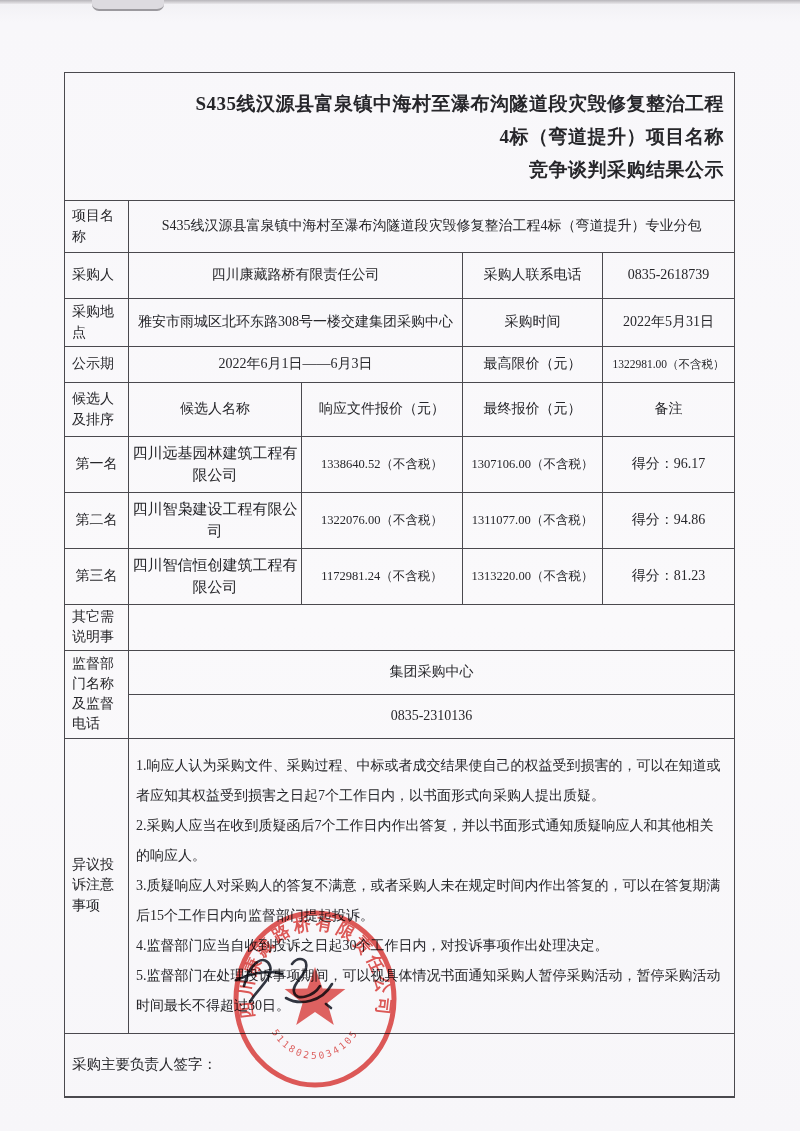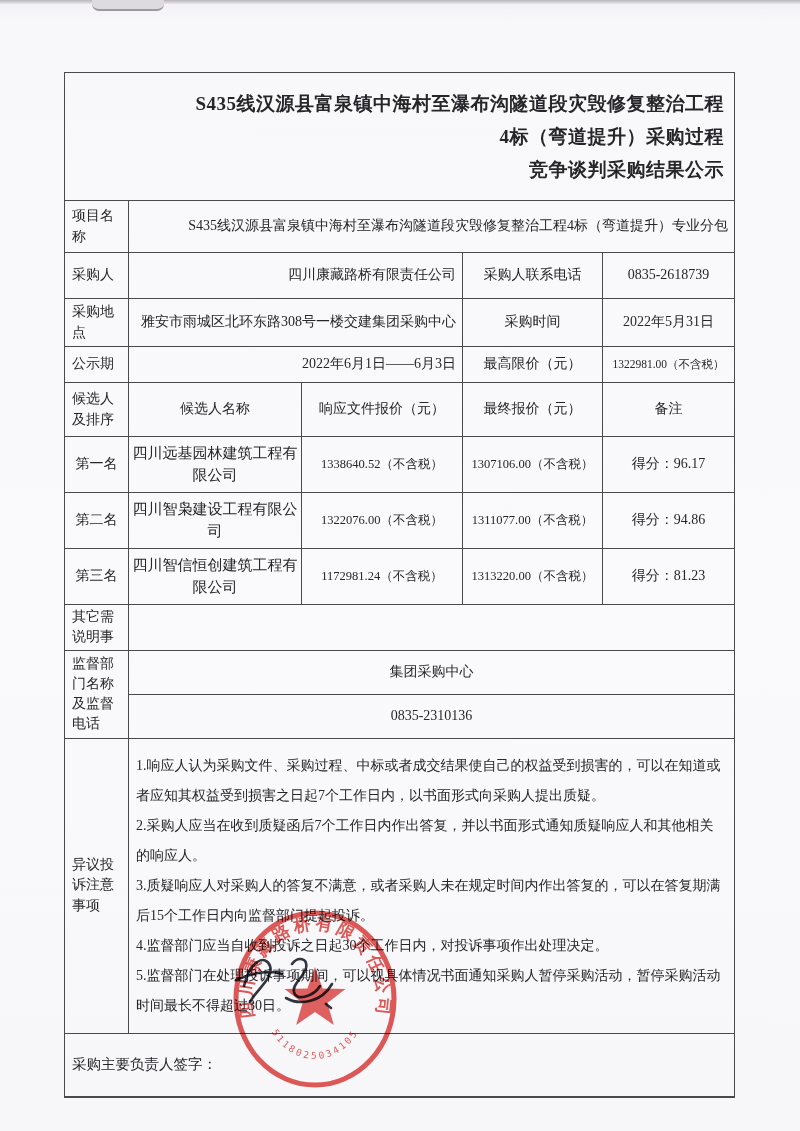--- a/index.html
+++ b/index.html
@@ -25,21 +25,21 @@
   }
   td{
     border:1.5px solid #4a494e;
     padding:2px 6px;
     font-size:14px;line-height:1.45;
     text-align:center;vertical-align:middle;
     overflow:hidden;word-break:break-all;
     color:#26262a;
   }
   td.lbl{text-align:left;padding:2px 7px;}
-  td.left{text-align:right;}
+  td.left{text-align:center;}
   td.title-cell{padding:14px 10px;}
   .title-line{font-weight:bold;font-size:19px;line-height:33px;text-align:right;letter-spacing:.5px;}
   td.small{font-size:11.5px;padding:2px 2px;}
   td.name{font-size:15px;padding:4px 3px;}
   td.price{font-size:12.5px;padding:2px 2px;}
   td.objection-cell{text-align:left;padding:12px 9px 12px 7px;}
   .obj-item{font-size:14px;line-height:30px;}
   td.sig-cell{text-align:left;font-size:14.5px;padding-left:7px;border-bottom:2px solid #4a494e;}
   tr.hdr td{font-size:14px;}
 
@@ -65,21 +65,21 @@
         <col style="width:173px">
         <col style="width:161px">
       <col style="width:140px">
         <col style="width:132px">
     </colgroup>
 
     <tbody>
         <tr style="height:112px">
       <td colspan="5" class="title-cell">
         <div class="title-line">S435线汉源县富泉镇中海村至瀑布沟隧道段灾毁修复整治工程</div>
-        <div class="title-line">4标（弯道提升）采购过程</div>
+        <div class="title-line">4标（弯道提升）项目名称</div>
         <div class="title-line">竞争谈判采购结果公示</div>
       </td>
     </tr>
 
     <tr style="height:52px">
       <td class="lbl">项目名称</td>
       <td colspan="4" class="left">S435线汉源县富泉镇中海村至瀑布沟隧道段灾毁修复整治工程4标（弯道提升）专业分包</td>
     </tr>
 
     <tr style="height:46px">

